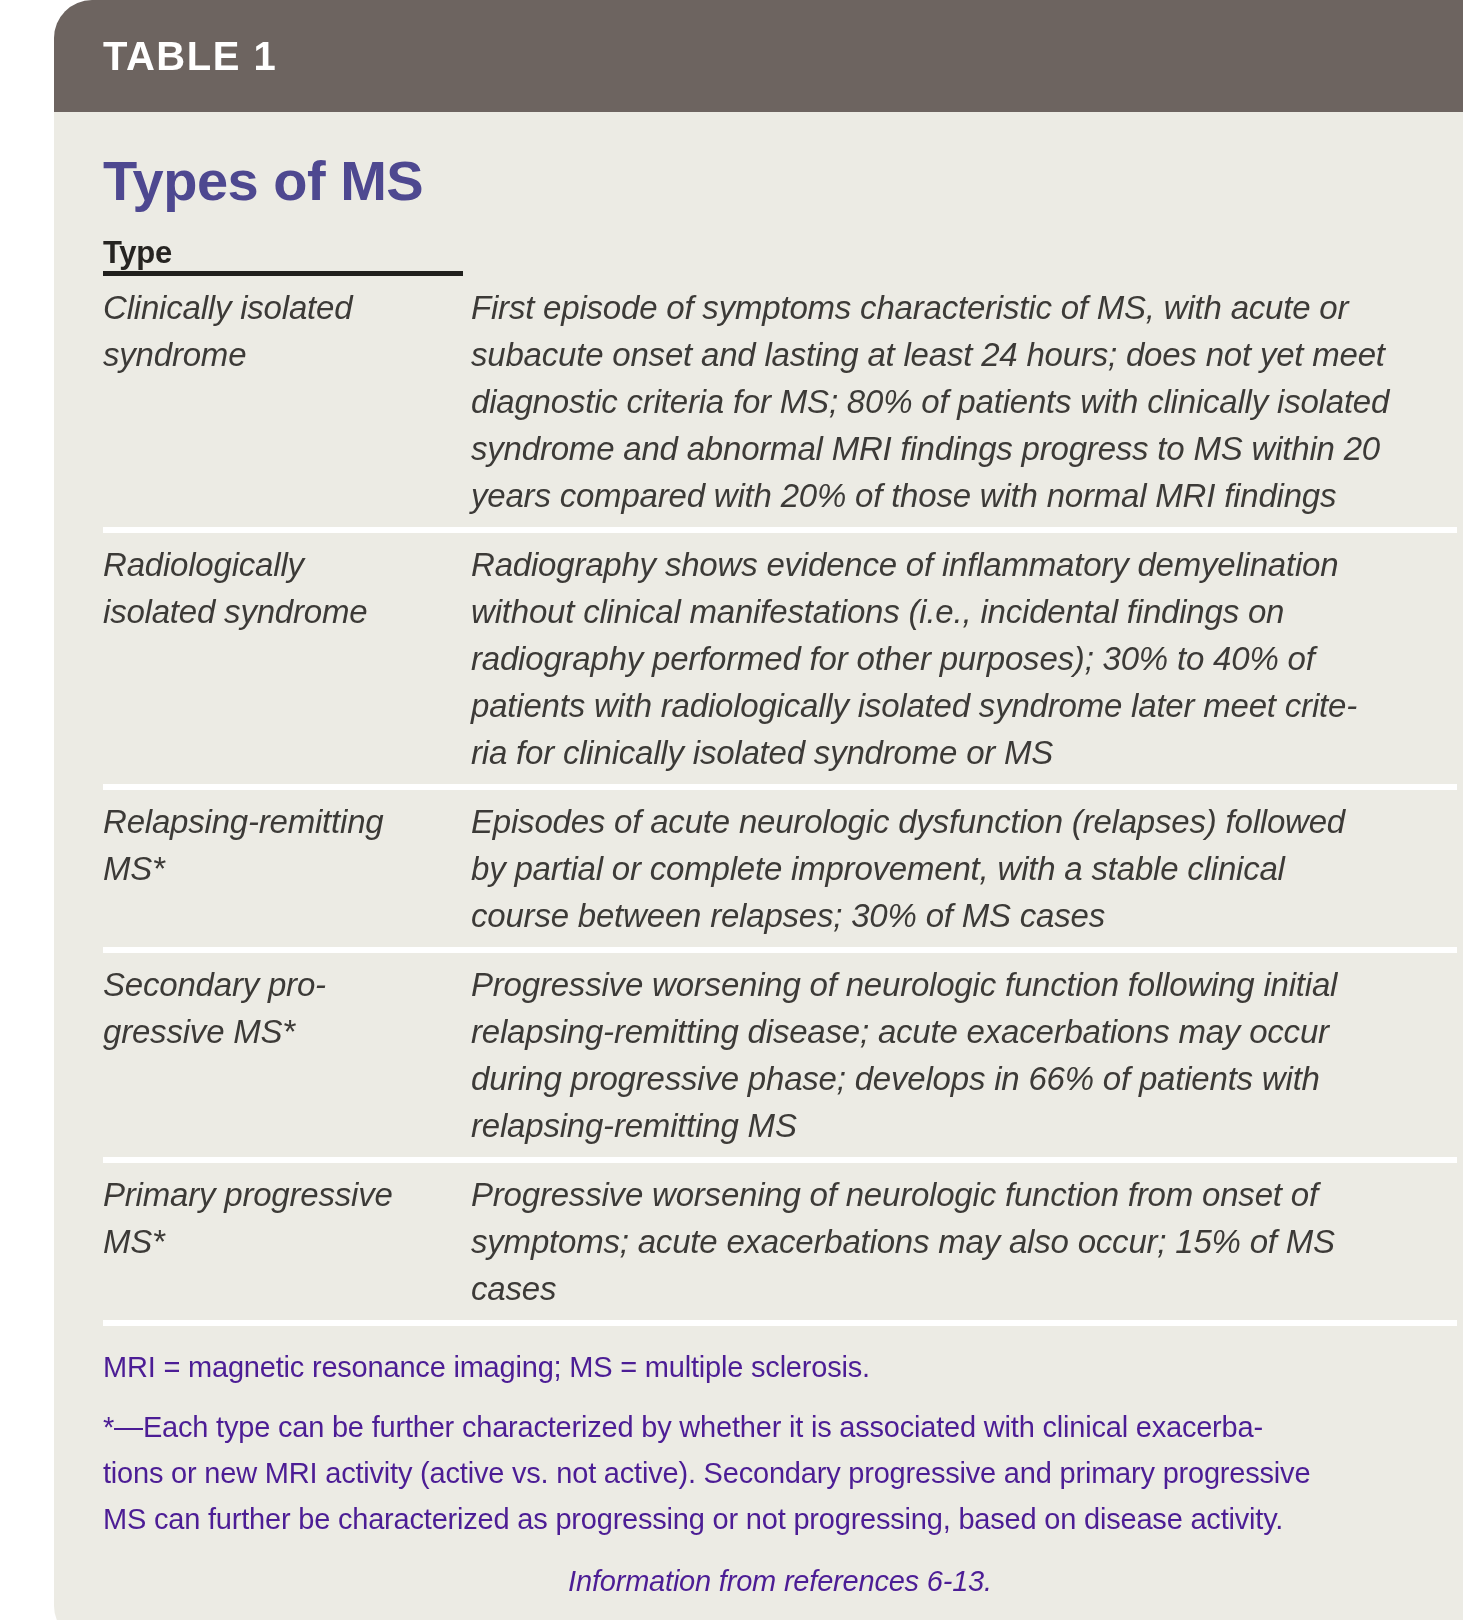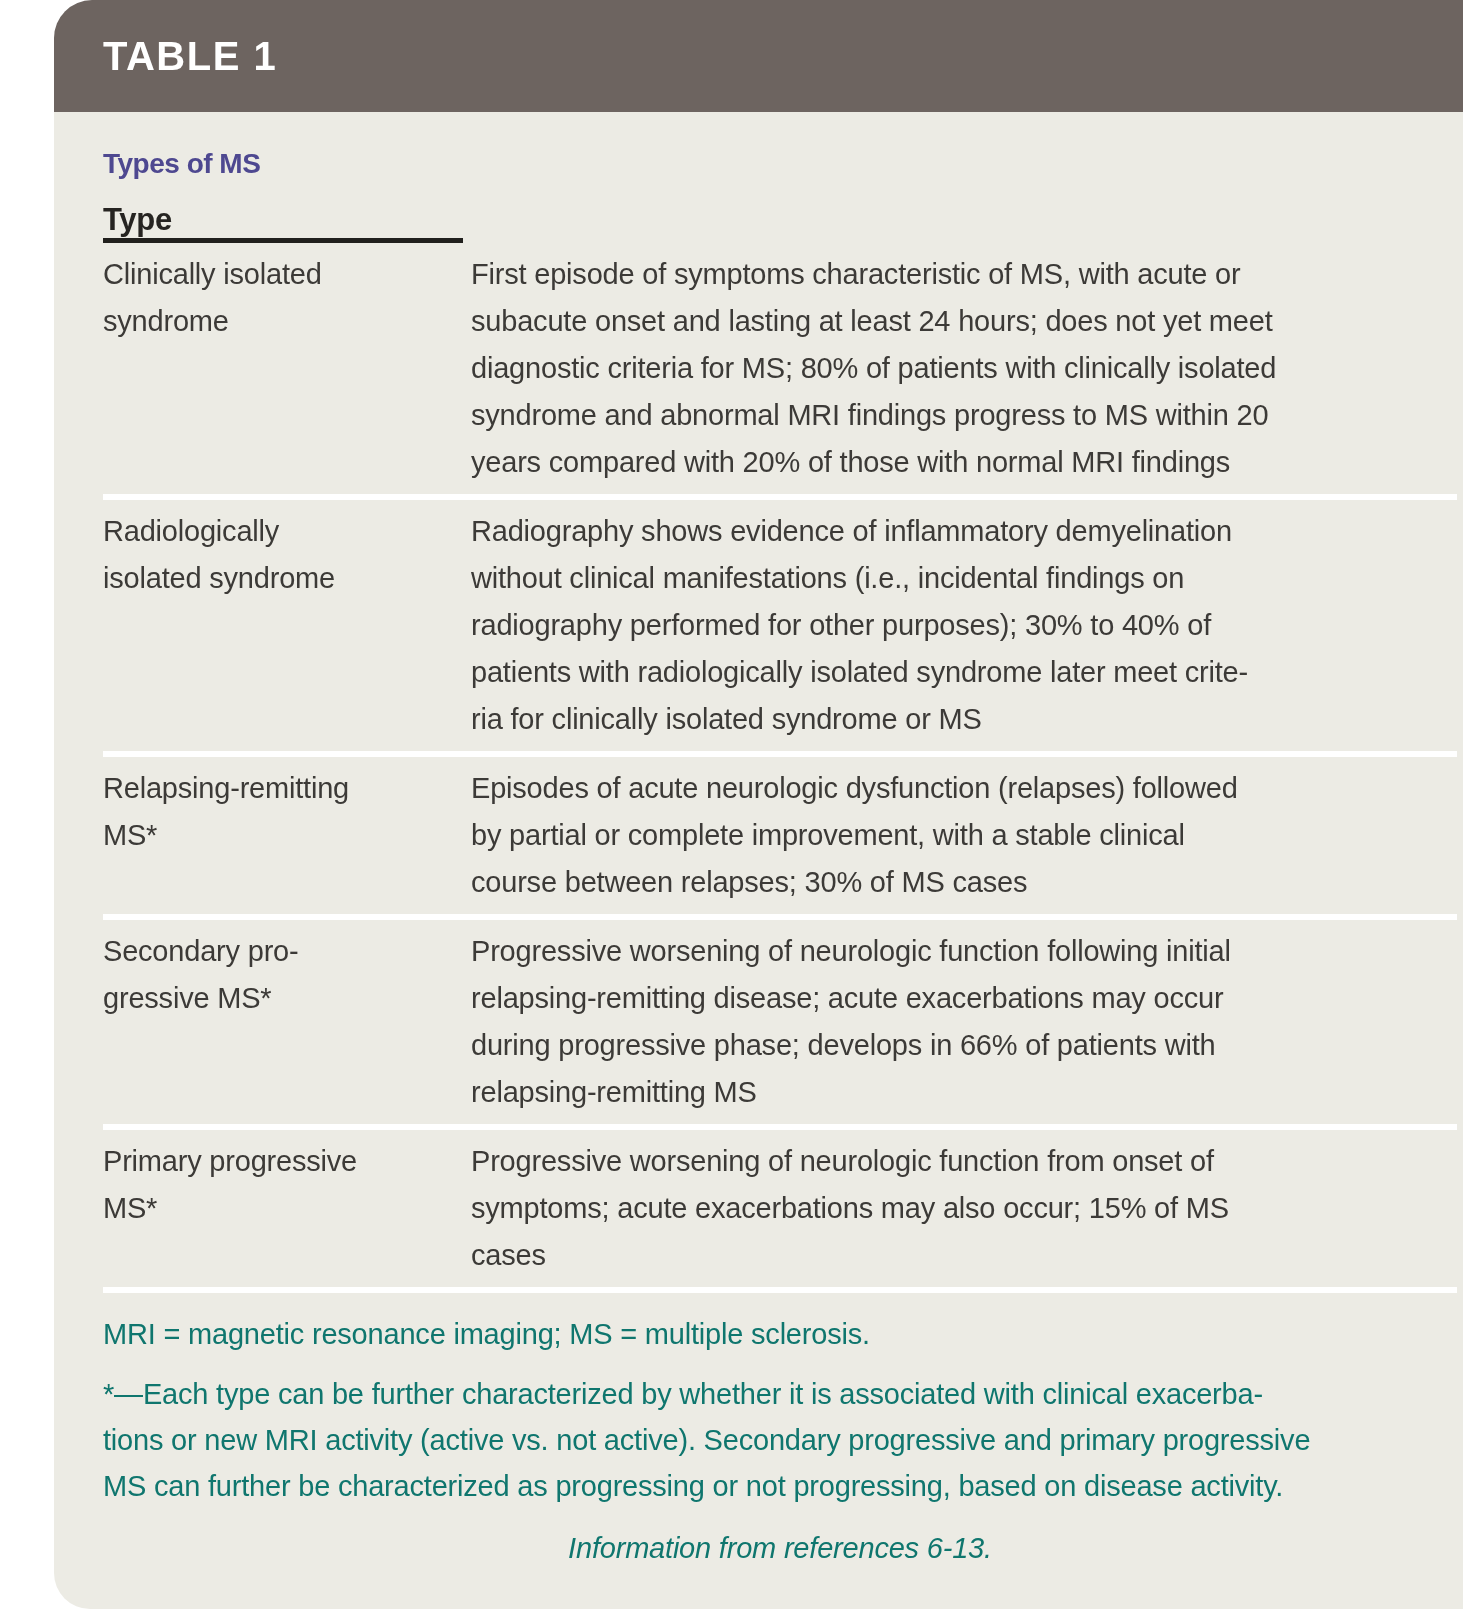--- a/index.html
+++ b/index.html
@@ -38,21 +38,21 @@
     letter-spacing: 1.5px;
   }
   .card-body {
     background: #ecebe4;
     border-radius: 0 0 36px 36px;
     padding: 28px 47px 38px 49px;
     box-sizing: border-box;
   }
   .table-title {
     color: #4e4890;
-    font-size: 28px;
+    font-size: 56px;
     font-weight: bold;
     margin: 8px 0 0 0;
     letter-spacing: -0.5px;
   }
   .grid {
     display: grid;
     grid-template-columns: 360px 1fr;
     column-gap: 8px;
   }
   .thead {
@@ -64,30 +64,31 @@
     color: #262421;
     padding-bottom: 0;
     border-bottom: 5px solid #21201d;
     letter-spacing: -0.3px;
   }
   .row {
     padding: 8px 0 8px 0;
     border-bottom: 6px solid #ffffff;
   }
   .cell {
-    font-size: 29px;
+    font-size: 33px;
     line-height: 47px;
     color: #3c3a37;
     white-space: pre-line;
     letter-spacing: -0.2px;
+    font-style: italic;
   }
   .footnote {
     font-size: 29px;
     line-height: 46px;
-    color: #0f766e;
+    color: #4c1d95;
     white-space: pre-line;
     letter-spacing: -0.2px;
   }
   .fn-abbrev { margin-top: 18px; }
   .fn-asterisk { margin-top: 14px; }
   .fn-source {
     margin-top: 16px;
     font-style: italic;
     text-align: center;
   }

